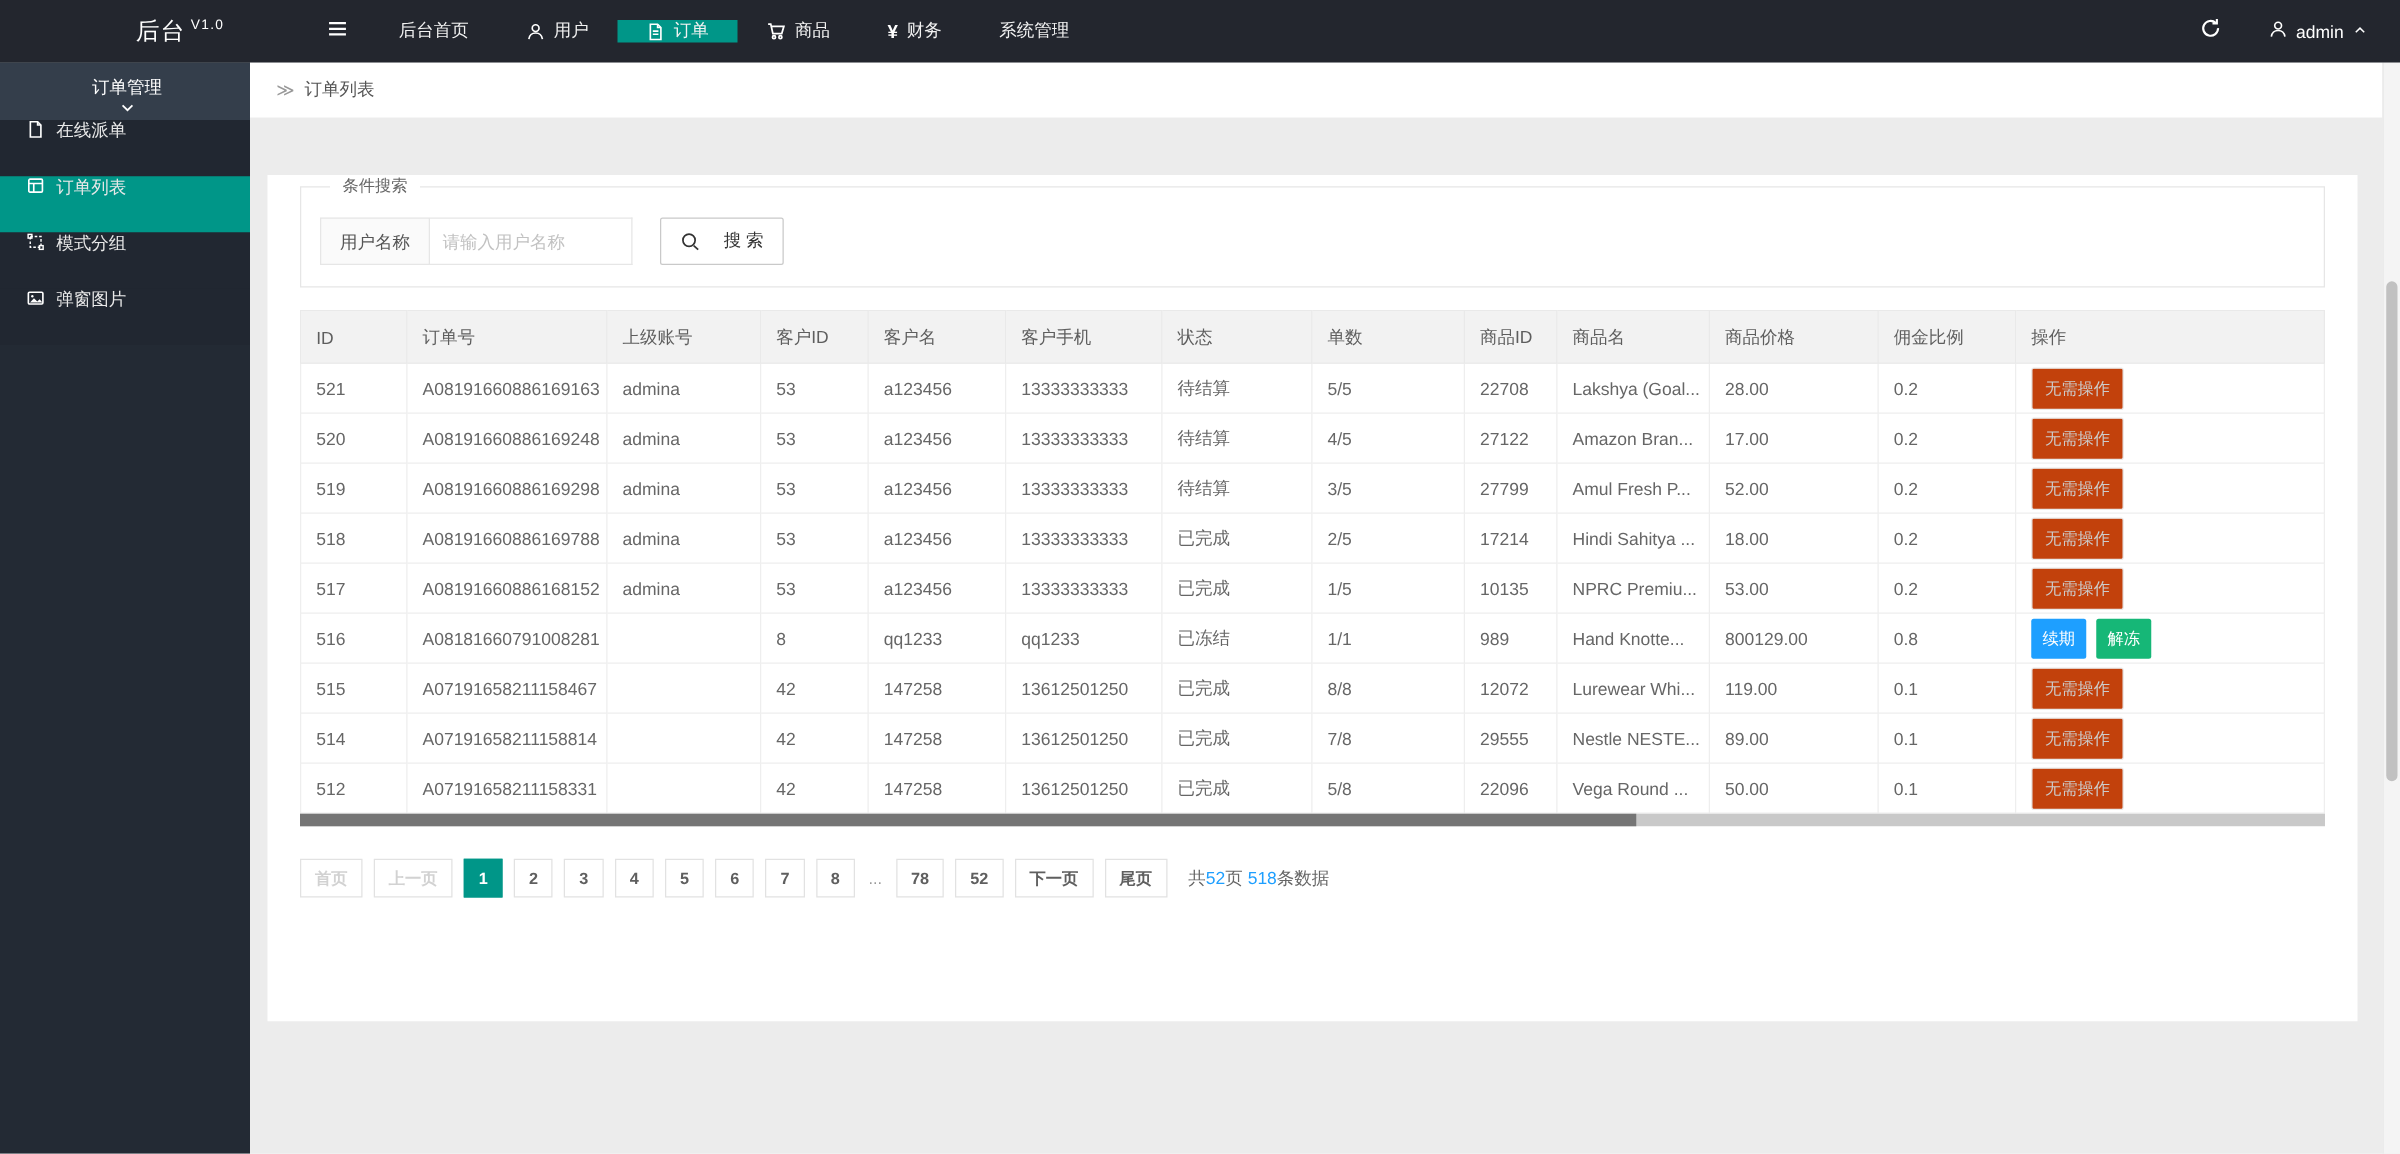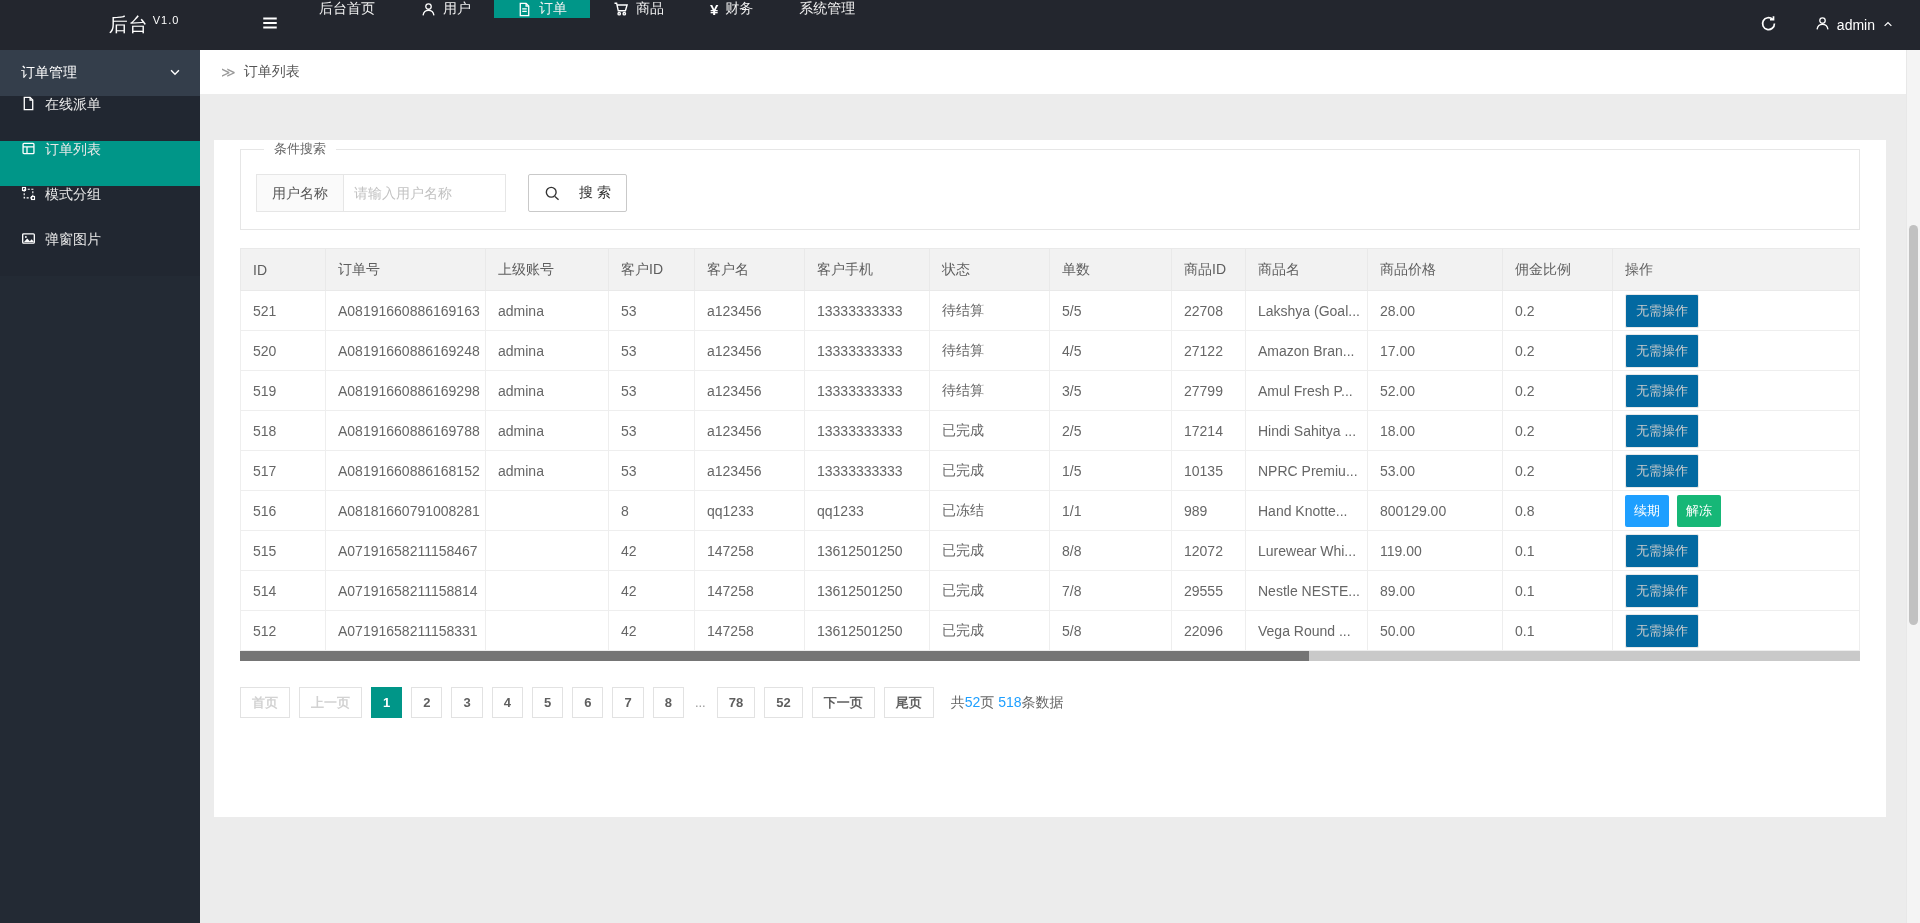--- a/index.html
+++ b/index.html
@@ -18,21 +18,21 @@
   }
   .logo {
     width: 200px; display: flex; align-items: center; justify-content: center;
     color: #fff; font-size: 19px; letter-spacing: 1px; margin-left: 44px;
   }
   .logo sup { font-size: 11px; margin-left: 4px; top: -5px; position: relative; }
   .burger {
     width: 52px; display: flex; align-items: center; justify-content: center;
     color: #fff; cursor: pointer;
   }
-  .topnav { display: flex; align-items: flex-start; }
+  .topnav { display: flex; align-items: center; }
   .nav-item {
     display: flex; align-items: center; gap: 7px; padding: 0 23px;
     color: #f2f2f2; font-size: 14px; cursor: pointer; white-space: nowrap;
   }
   .nav-item.active { background: #009688; }
   .nav-item .icon { display: flex; align-items: center; color: #fff; }
   .yen-glyph { font-size: 15px; font-weight: bold; }
   .header-spacer { flex: 1; }
   .refresh-btn {
     width: 56px; display: flex; align-items: center; justify-content: center;
@@ -43,22 +43,22 @@
     color: #fff; font-size: 14px; cursor: pointer;
   }
 
   
   .sidebar {
     position: absolute; left: 0; top: 50px; bottom: 0; width: 200px;
     background: #232a34;
   }
   .side-group {
     height: 46px; background: #343e4b; color: #fff; font-size: 14px;
-    display: flex; align-items: center; justify-content: space-between;
-    padding: 0 18px 0 21px; cursor: pointer;
+    display: flex; align-items: center; justify-content: flex-end;
+    padding: 0 18px 0 21px; cursor: pointer; flex-direction: column;
   }
   .side-item {
     height: 45px; display: flex; align-items: flex-start; gap: 9px;
     padding: 0 18px 0 21px; color: #e8e8e8; font-size: 14px;
     background: #212731; cursor: pointer;
   }
   .side-item .icon { display: flex; align-items: center; color: #fff; }
   .side-item.active { background: #009688; }
 
   
@@ -107,21 +107,21 @@
   }
   table.orders td {
     border: 1px solid #eee; height: 40px; font-size: 14px; color: #666;
     padding: 0 12px; background: #fff; white-space: nowrap; overflow: hidden;
   }
   .st-pending { color: #9acd32; }
   .st-done    { color: #089e08; }
   .st-frozen  { color: #ff0000; margin-top: 19px; }
 
   .btn-plain {
-    border: 1px solid #e9e9e9; background: #0369a1; color: #ccc; font-size: 13px;
+    border: 1px solid #e9e9e9; background: #c2410c; color: #ccc; font-size: 13px;
     padding: 7px 10px; border-radius: 2px; cursor: default; font-family: inherit;
   }
   .btn-blue, .btn-green {
     border: none; color: #fff; font-size: 13px; padding: 7px 9px;
     border-radius: 2px; cursor: pointer; font-family: inherit;
   }
   .btn-blue  { background: #1e9fff; margin-right: 8px; }
   .btn-green { background: #16b777; }
 
   

